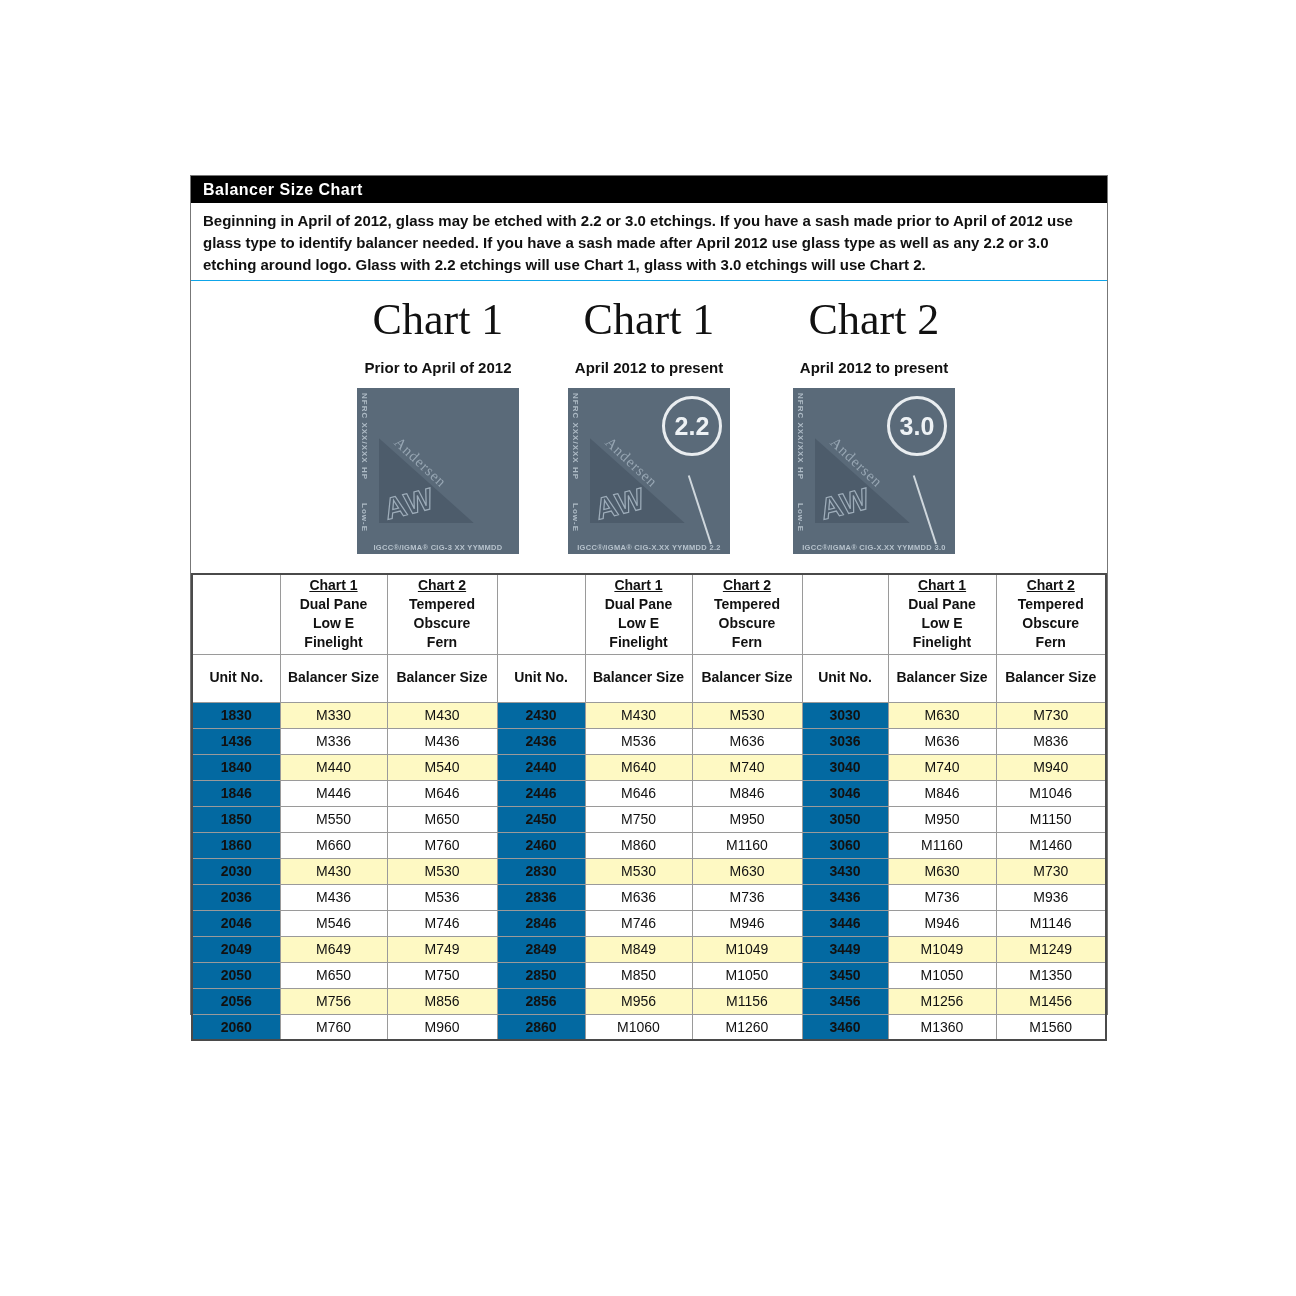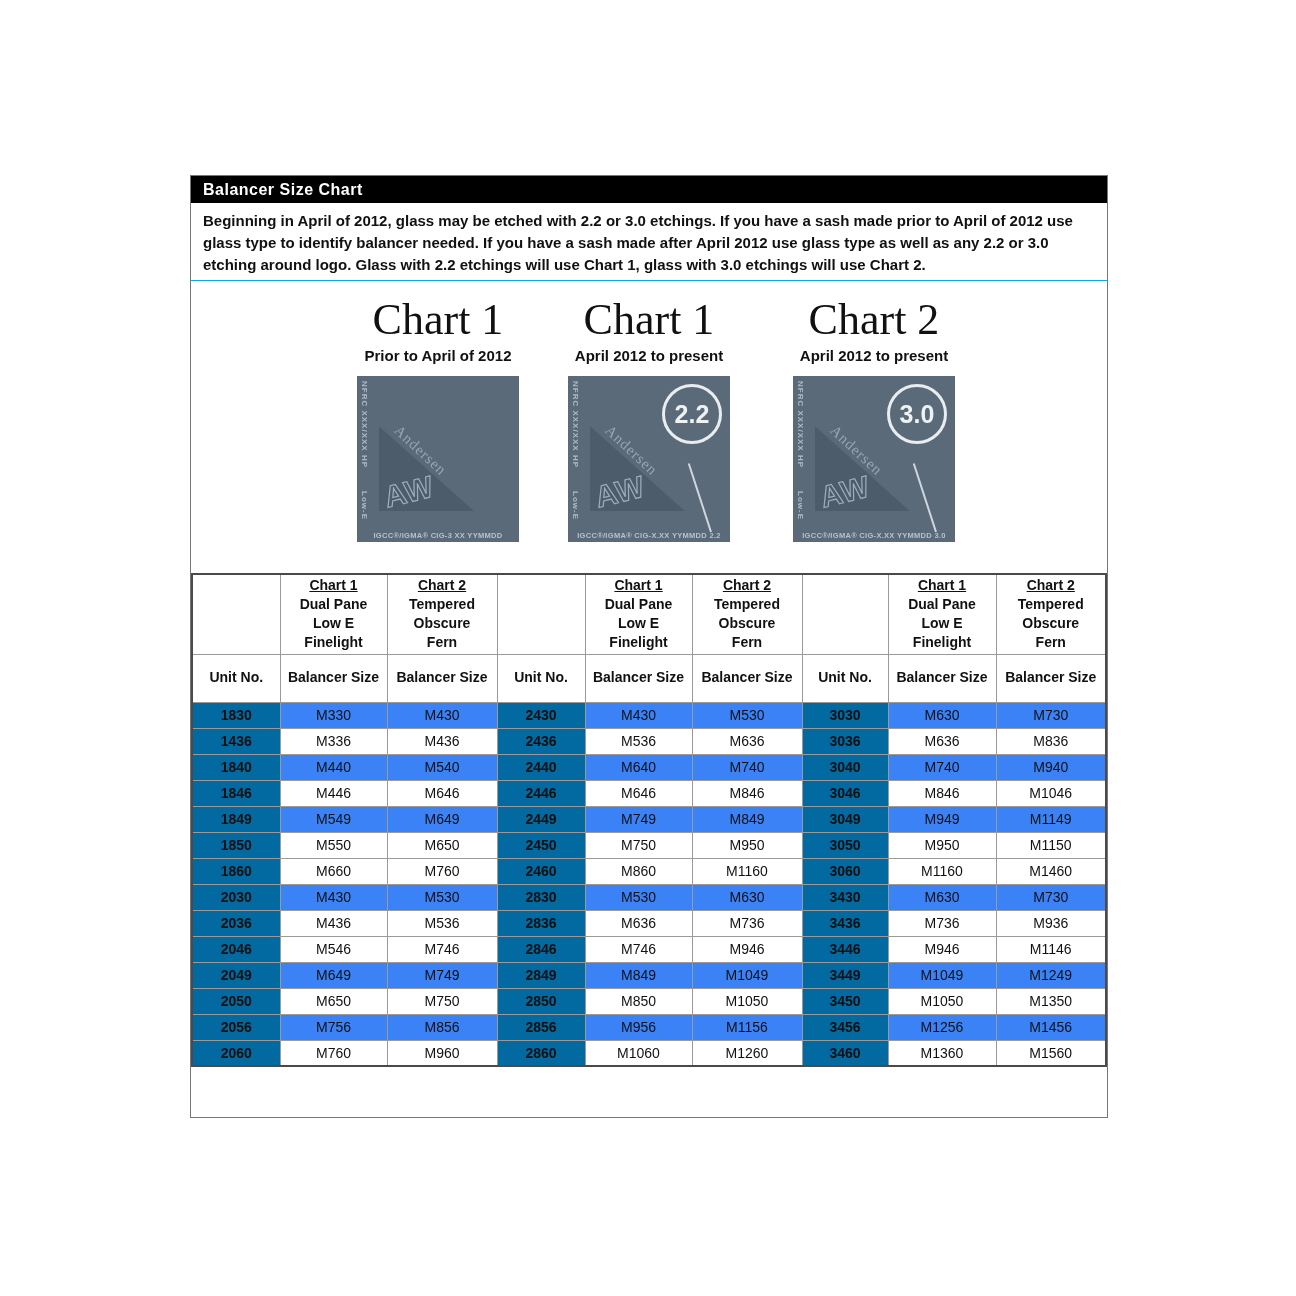--- a/index.html
+++ b/index.html
@@ -1,36 +1,36 @@
 <!DOCTYPE html>
 <html><head>
 <meta charset="utf-8">
 <style>
   html,body { margin:0; padding:0; background:#ffffff; }
   .page {
     position:relative; width:1296px; height:1296px; background:#ffffff;
     font-family:"Liberation Sans", sans-serif; color:#111;
   }
   .doc {
-    position:absolute; left:190px; top:175px; width:918px; height:943px;
+    position:absolute; left:190px; top:175px; width:918px; height:840px;
     border:1px solid #777; box-sizing:border-box; background:#fff;
   }
   .title-bar {
     background:#000; color:#fff; height:27px; line-height:27px;
     font-size:16px; font-weight:bold; padding-left:12px; letter-spacing:0.5px;
   }
   .intro {
     border-bottom:1px solid #0ea5e9; padding:7px 12px 9px 12px; box-sizing:border-box;
     font-size:15px; font-weight:bold; line-height:1.45; height:78px;
   }
   .charts-area { position:relative; height:292px; }
   .figure { position:absolute; top:16px; width:230px; text-align:center; }
   .fig-0 { left:132px; } .fig-1 { left:343px; } .fig-2 { left:568px; }
   .chart-title { font-family:"Liberation Serif", serif; font-size:44px; line-height:1.05; font-weight:normal; }
-  .chart-subtitle { font-size:15px; font-weight:bold; margin-top:4px; }
+  .chart-subtitle { font-size:15px; font-weight:bold; margin-top:16px; }
   .glass {
     position:relative; width:162px; height:166px; margin:12px auto 0 auto;
     background:#5a6a79; overflow:hidden; text-align:left;
   }
   .vtext {
     position:absolute; writing-mode:vertical-rl; font-size:8px; font-weight:bold;
     color:#aebbc6; letter-spacing:1px; white-space:nowrap;
   }
   .nfrc { left:3px; top:5px; }
   .lowe { left:3px; bottom:22px; }
@@ -70,21 +70,21 @@
   .balancer-table th, .balancer-table td {
     border:1px solid #9a9a9a; text-align:center; vertical-align:middle;
     font-size:14px; overflow:hidden; padding:0 2px; box-sizing:border-box;
   }
   .hdr-group { height:80px; font-weight:bold; line-height:1.35; }
   .hdr-group .u { text-decoration:underline; display:block; }
   .hdr-group span { display:block; }
   .hdr-cols { height:48px; font-weight:bold; line-height:1.25;padding-left:8px; }
   tbody td { height:26px; }
   .unit-cell { background:#0369a1; font-weight:bold; }
-  tr.shade .val-cell { background:#3b82f6; }
+  tr.shade .val-cell { background:#fef9c3; }
 </style>
 </head>
 <body>
 
 <div class="page">
   <div class="doc">
 
     <div class="title-bar">
       <span>Balancer Size Chart</span>
     </div>
@@ -252,31 +252,20 @@
             <td class="unit-cell">1846</td>
             <td class="val-cell">M446</td>
             <td class="val-cell">M646</td>
             <td class="unit-cell">2446</td>
             <td class="val-cell">M646</td>
             <td class="val-cell">M846</td>
             <td class="unit-cell">3046</td>
             <td class="val-cell">M846</td>
             <td class="val-cell">M1046</td>
           </tr>
-          <tr class="shade">
-            <td class="unit-cell">1849</td>
-            <td class="val-cell">M549</td>
-            <td class="val-cell">M649</td>
-            <td class="unit-cell">2449</td>
-            <td class="val-cell">M749</td>
-            <td class="val-cell">M849</td>
-            <td class="unit-cell">3049</td>
-            <td class="val-cell">M949</td>
-            <td class="val-cell">M1149</td>
-          </tr>
           <tr>
             <td class="unit-cell">1850</td>
             <td class="val-cell">M550</td>
             <td class="val-cell">M650</td>
             <td class="unit-cell">2450</td>
             <td class="val-cell">M750</td>
             <td class="val-cell">M950</td>
             <td class="unit-cell">3050</td>
             <td class="val-cell">M950</td>
             <td class="val-cell">M1150</td>

